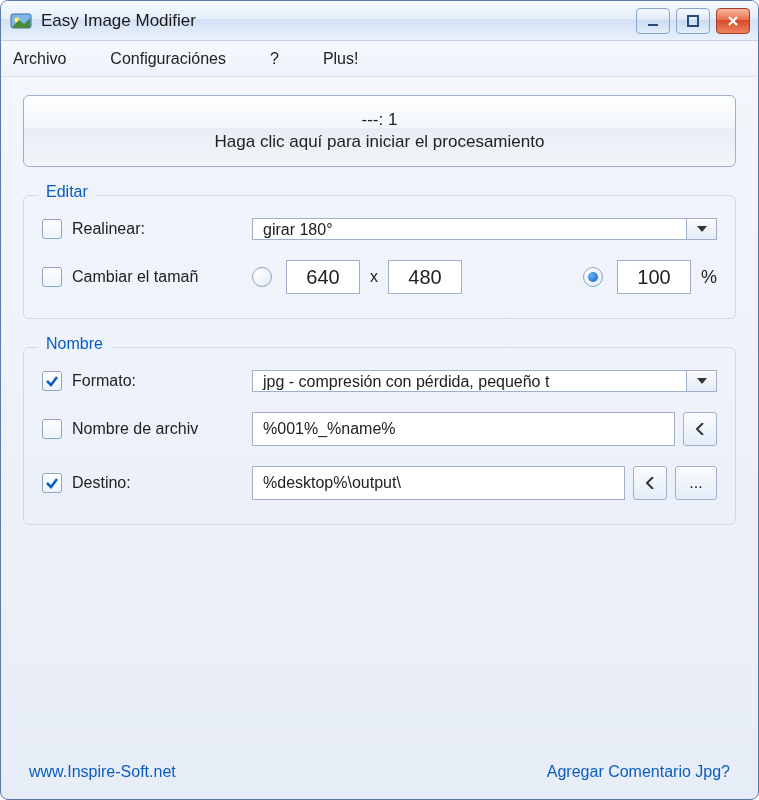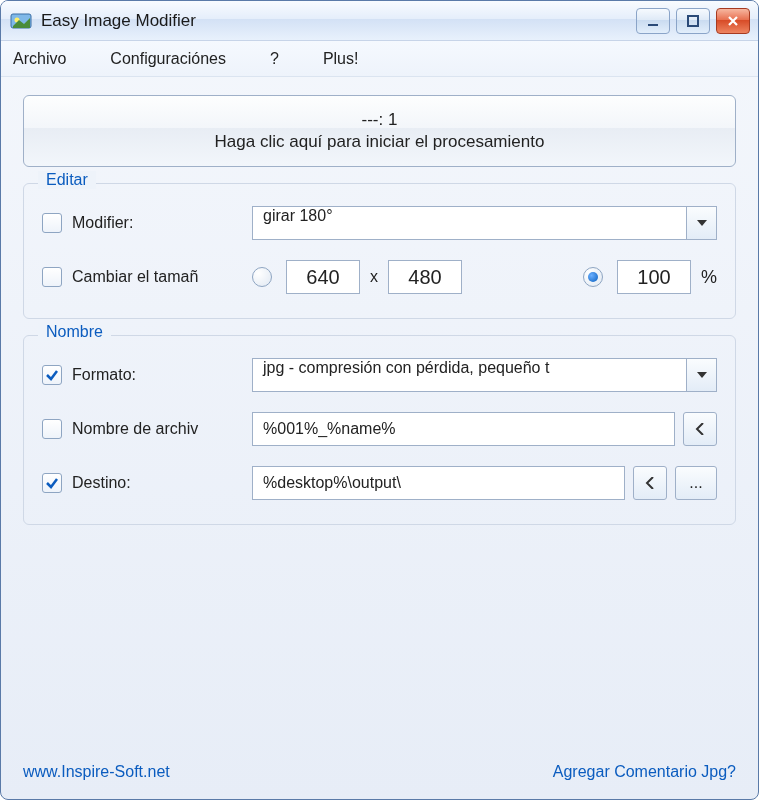--- a/index.html
+++ b/index.html
@@ -76,21 +76,21 @@
   align-items: center;
   justify-content: center;
   cursor: pointer;
   color: #222;
   font-size: 17px;
   line-height: 1.3;
 }
 .group {
   border: 1px solid #cfd8e6;
   border-radius: 6px;
-  margin-top: 16px;
+  margin-top: 28px;
   padding: 22px 18px 24px;
   position: relative;
 }
 .group-title {
   position: absolute;
   top: -13px;
   left: 14px;
   background: #eef3fa;
   padding: 0 8px;
   color: #0b5cbf;
@@ -110,25 +110,25 @@
   margin-right: 10px;
   display: flex; align-items: center; justify-content: center;
   cursor: pointer;
   flex-shrink: 0;
 }
 .checkbox.checked svg { display: block; }
 .checkbox svg { display: none; }
 .label { width: 180px; color: #222; white-space: nowrap; overflow: hidden; }
 .combo {
   flex: 1;
-  height: 34px;
+  height: 22px;
   border: 1px solid #9fb0c8;
   background: #fff;
   display: flex;
-  align-items: flex-start;
+  align-items: flex-end;
   position: relative;
 }
 .combo-text { padding: 0 10px; flex: 1; white-space: nowrap; overflow: hidden; }
 .combo-btn {
   width: 30px; height: 100%;
   border-left: 1px solid #9fb0c8;
   background: linear-gradient(to bottom, #fafcfe, #e3ecf7);
   display: flex; align-items: center; justify-content: center;
   cursor: pointer;
 }
@@ -171,21 +171,21 @@
   margin-left: 8px;
   display: flex; align-items: center; justify-content: center;
   cursor: pointer;
   border-radius: 3px;
 }
 .mult { margin: 0 10px; color: #222; }
 .pct { margin-left: 10px; color: #222; font-size: 18px; }
 .footer {
   display: flex;
   justify-content: space-between;
-  padding: 12px 22px 18px;
+  padding: 12px 28px 18px;
 }
 .link { color: #0b5cbf; cursor: pointer; font-size: 16px; }
 </style>
 </head>
 <body>
 
 <div class="window">
   <div class="titlebar">
     <div class="app-icon">
       <svg width="22" height="22" viewBox="0 0 22 22">
@@ -227,21 +227,21 @@
       <div>Haga clic aquí para iniciar el procesamiento</div>
     </div>
 
     <div class="group">
       <div class="group-title">Editar</div>
 
       <div class="row">
         <div class="checkbox">
           
         </div>
-        <div class="label">Modifier:</div>
+        <div class="label">Realinear:</div>
         <div class="combo">
           <div class="combo-text">girar 180°</div>
           <div class="combo-btn">
             <svg width="10" height="6">
                 <path d="M0 0 L5 6 L10 0 Z" fill="#333"></path>
               </svg>
           </div>
         </div>
       </div>
 

